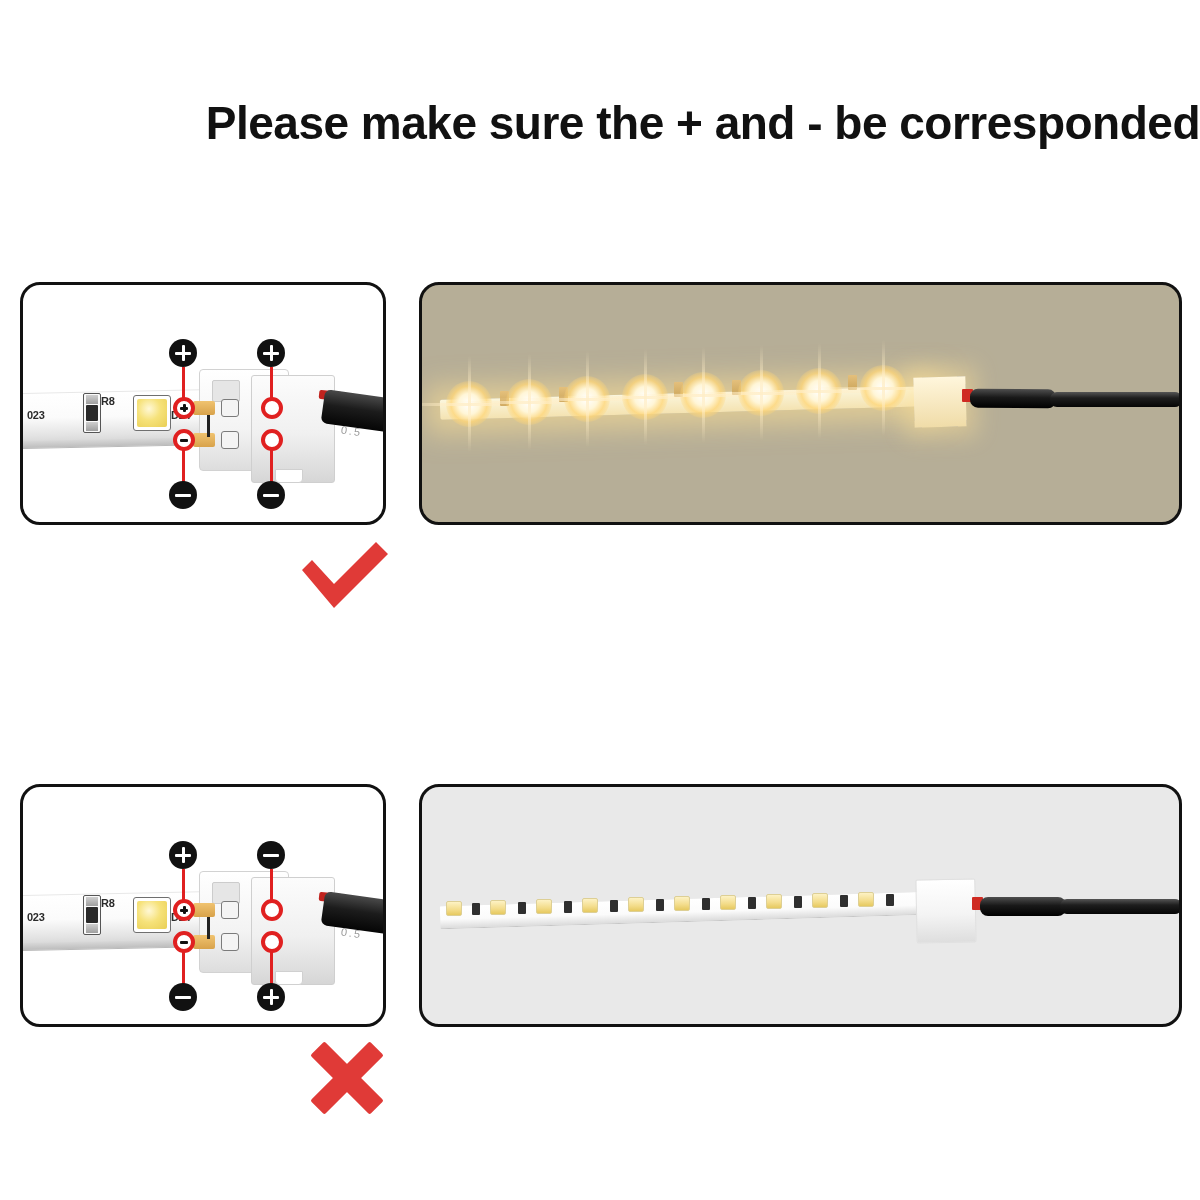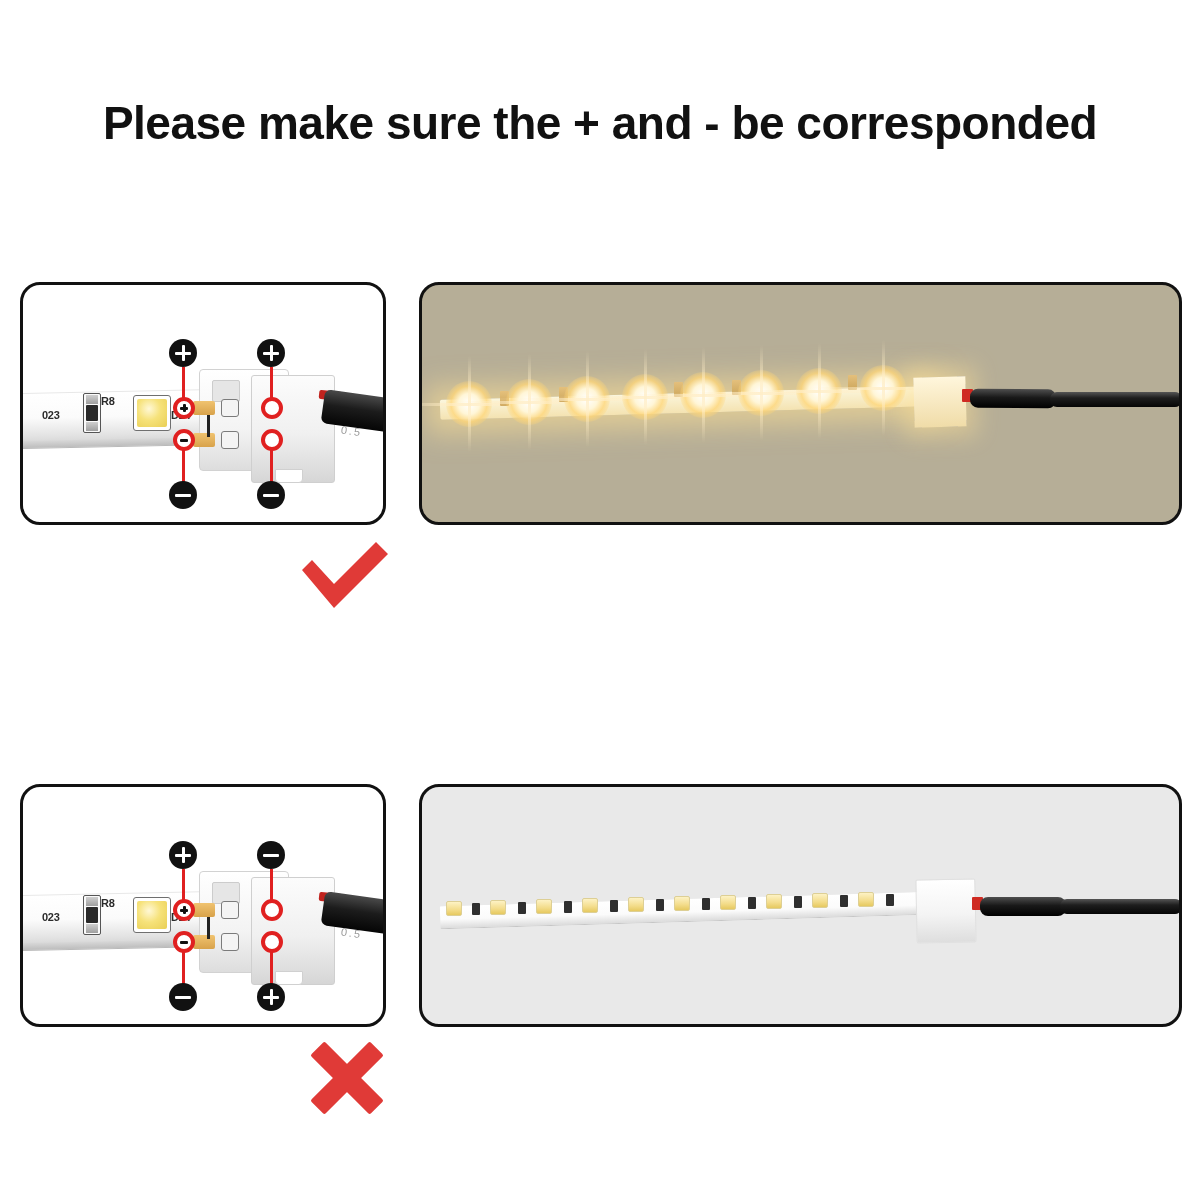--- a/index.html
+++ b/index.html
@@ -14,21 +14,21 @@
     overflow: hidden;
     position: relative;
   }
 
   
   #title {
     position: absolute;
     left: 0;
     top: 96px;
     width: 1200px;
-    text-align: center;
+    text-align: right;
     font-size: 46px;
     font-weight: 700;
     letter-spacing: -0.5px;
     color: #111111;
     font-family: "Liberation Sans", sans-serif;
     white-space: nowrap;
   }
 
   
   .panel {
@@ -67,21 +67,21 @@
   }
 
   .strip-label {
     position: absolute;
     font-family: "Liberation Sans", sans-serif;
     font-size: 11px;
     font-weight: 700;
     color: #2b2b2b;
     letter-spacing: -0.3px;
   }
-  .lbl-d23 { left: 4px;  top: 124px; margin-left: 15px; }
+  .lbl-d23 { left: 4px;  top: 124px; }
   .lbl-r8  { left: 78px; top: 110px; }
   .lbl-d24 { left: 148px;top: 124px; }
 
   
   .resistor {
     position: absolute;
     left: 60px; top: 108px;
     width: 18px; height: 40px;
     border: 1.5px solid #555;
     border-radius: 2px;

